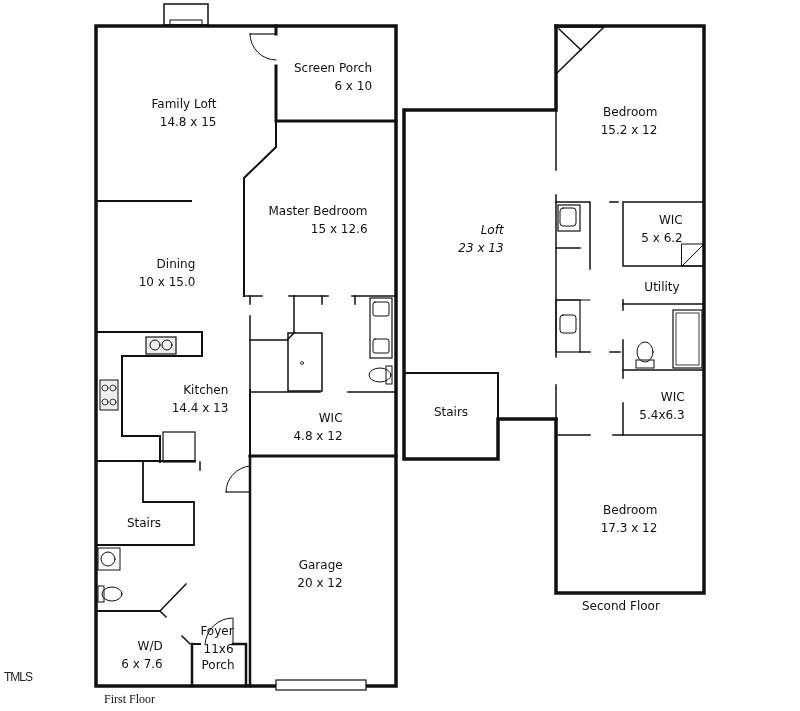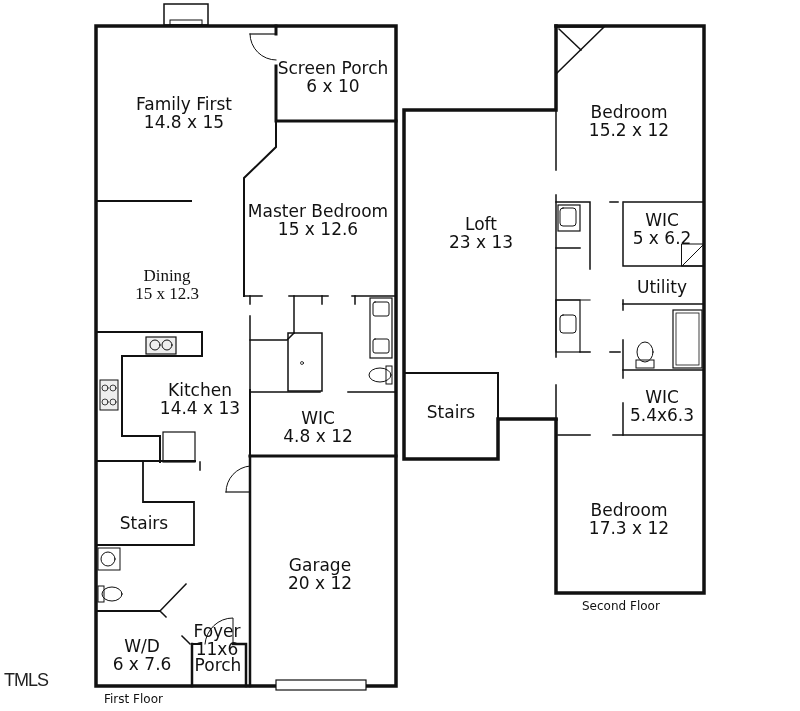--- a/index.html
+++ b/index.html
@@ -1,23 +1,23 @@
 <!DOCTYPE html>
 <html><head>
 <meta charset="utf-8">
 <style>
   html, body { margin: 0; padding: 0; background: #ffffff; }
   body { width: 800px; height: 711px; position: relative; overflow: hidden;
          font-family: "DejaVu Sans", sans-serif; color: #111; }
   svg.plan { position: absolute; left: 0; top: 0; width: 800px; height: 711px; }
-  .lbl { position: absolute; text-align: center; font-size: 17px; line-height: 18px;
+  .lbl { position: absolute; text-align: right; font-size: 12px; line-height: 18px;
          white-space: nowrap; transform: translateX(-50%); }
   .lbl span { display: block; }
   .caption { position: absolute; font-size: 12px; white-space: nowrap; }
-  .mls { position: absolute; left: 4px; top: 670px; font-size: 18px; letter-spacing: -1px;
+  .mls { position: absolute; left: 4px; top: 670px; font-size: 12px; letter-spacing: -1px;
          color: #222; font-family: "Liberation Sans", sans-serif; }
 </style>
 </head>
 <body>
 
 <svg class="plan" viewBox="0 0 800 711">
   <g stroke="#111" fill="none" stroke-linecap="square">
 
     <rect x="164" y="4" width="44" height="21" stroke-width="1.5" fill="#fff"></rect>
     <rect x="170" y="20" width="32" height="5" stroke-width="1"></rect>
@@ -111,34 +111,34 @@
     <ellipse cx="645" cy="352" rx="8" ry="10" stroke-width="1"></ellipse>
     <rect x="636" y="360" width="18" height="8" stroke-width="1"></rect>
     <path d="M623 370 L704 370" stroke-width="1.5"></path>
 
     <path d="M623 403 L623 435" stroke-width="1.5"></path>
     <path d="M558 435 L590 435 M613 435 L704 435" stroke-width="1.5"></path>
   </g>
 </svg>
 
 <div class="lbl" style="left:184px;top:95px;">
-  <span>Family First</span>
+  <span>Family Loft</span>
   <span>14.8 x 15</span>
 </div>
 <div class="lbl" style="left:333px;top:59px;">
   <span>Screen Porch</span>
   <span>6 x 10</span>
 </div>
 <div class="lbl" style="left:318px;top:202px;">
   <span>Master Bedroom</span>
   <span>15 x 12.6</span>
 </div>
-<div class="lbl" style="left:167px;top:267px;font-family:Liberation Serif, serif;">
+<div class="lbl" style="left:167px;top:255px;">
   <span>Dining</span>
-  <span>15 x 12.3</span>
+  <span>10 x 15.0</span>
 </div>
 <div class="lbl" style="left:168px;top:381px;margin-left:32px;">
   <span>Kitchen</span>
   <span>14.4 x 13</span>
 </div>
 <div class="lbl" style="left:318px;top:409px;">
   <span>WIC</span>
   <span>4.8 x 12</span>
 </div>
 <div class="lbl" style="left:144px;top:514px;">
@@ -157,21 +157,21 @@
   <span>6 x 7.6</span>
 </div>
 <div class="lbl" style="left:218px;top:656px;">
   <span>Porch</span>
 </div>
 
 <div class="lbl" style="left:629px;top:103px;">
   <span>Bedroom</span>
   <span>15.2 x 12</span>
 </div>
-<div class="lbl" style="left:481px;top:215px;">
+<div class="lbl" style="left:481px;top:221px;font-style:italic;">
   <span>Loft</span>
   <span>23 x 13</span>
 </div>
 <div class="lbl" style="left:662px;top:211px;">
   <span>WIC</span>
   <span>5 x 6.2</span>
 </div>
 <div class="lbl" style="left:662px;top:278px;">
   <span>Utility</span>
 </div>
@@ -180,15 +180,15 @@
 </div>
 <div class="lbl" style="left:662px;top:388px;">
   <span>WIC</span>
   <span>5.4x6.3</span>
 </div>
 <div class="lbl" style="left:629px;top:501px;">
   <span>Bedroom</span>
   <span>17.3 x 12</span>
 </div>
 
-<div class="caption" style="left:104px;top:692px;">First Floor</div>
+<div class="caption" style="left:104px;top:692px;font-family:Liberation Serif, serif;">First Floor</div>
 <div class="caption" style="left:582px;top:599px;">Second Floor</div>
 <div class="mls">TMLS</div>
 
 </body></html>

